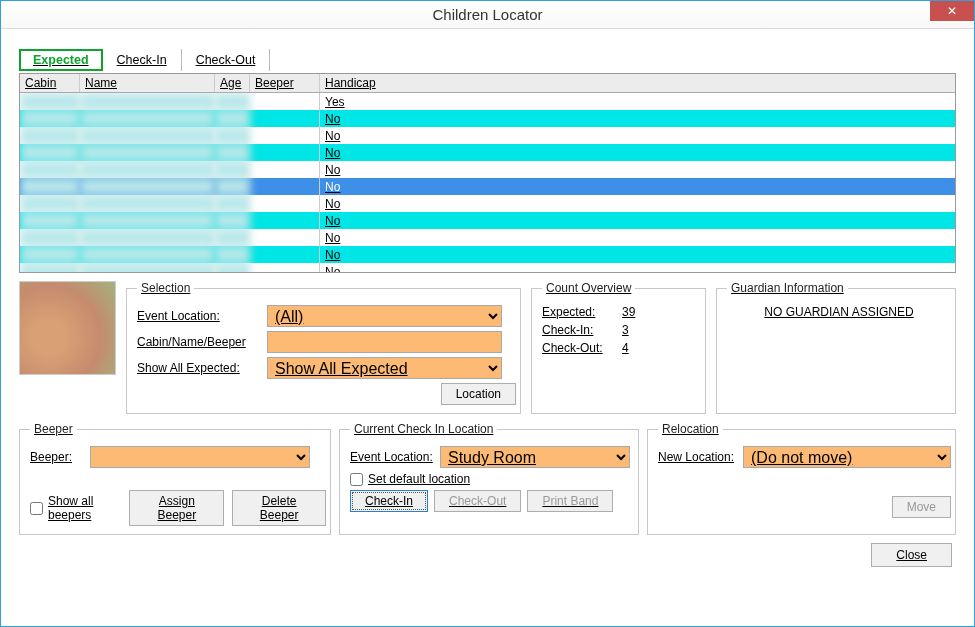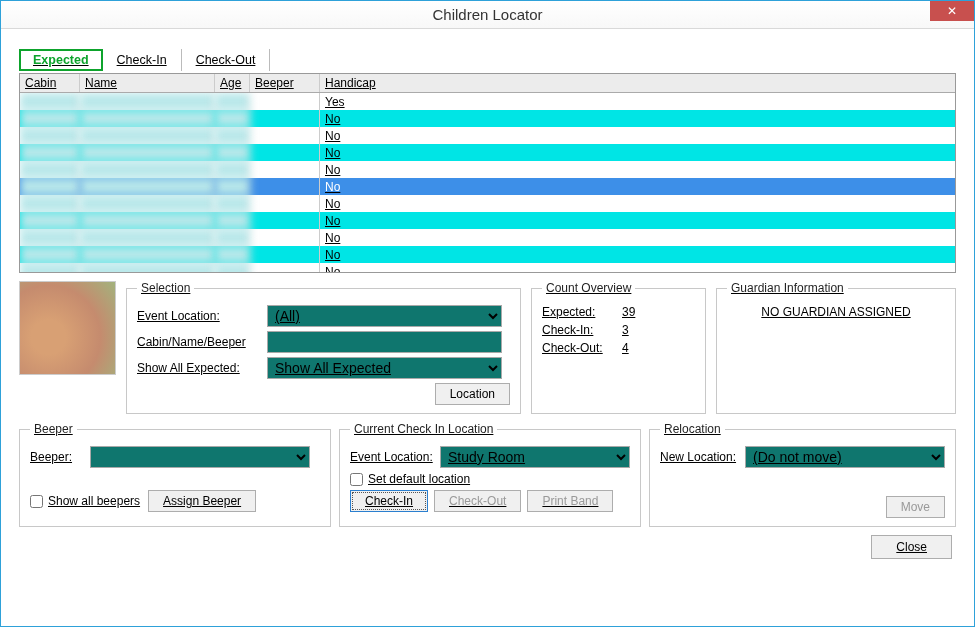--- a/index.html
+++ b/index.html
@@ -18,25 +18,25 @@
 .grid-head .col, .grid-body .row .cell { padding: 2px 5px; border-right: 1px solid #ccc; overflow: hidden; white-space: nowrap; }
 .col-cabin { width: 60px; } .col-name { width: 135px; } .col-age { width: 35px; } .col-beeper { width: 70px; } .col-handicap { flex: 1; border-right: none !important; }
 .grid-body { flex: 1; overflow-y: scroll; font-size: 12px; }
 .row { display: flex; height: 17px; line-height: 15px; }
 .row.cyan { background: #00e5e5; }
 .row.sel { background: #3d8fe8; color: #fff; }
 .row.white { background: #fff; }
 .blur { filter: blur(4px); background: #b9e8ea; }
 .mid { display: flex; gap: 10px; margin-top: 8px; }
 .thumb { width: 97px; height: 94px; border: 1px solid #ccc; background: radial-gradient(circle at 30% 60%, #d8a074 20%, #c58b6e 60%, #a2b37d 100%); }
-fieldset { border: 1px solid #c8c8c8; padding: 6px 10px 8px 10px; font-size: 12px; }
+fieldset { border: 1px solid #c8c8c8; padding: 6px 4px 8px 10px; font-size: 12px; }
 legend { padding: 0 4px; color: #1f1f1f; }
 .field-row { display: flex; align-items: center; margin: 4px 0; }
 .field-row label { width: 130px; }
-select, input[type=text] { border: 1px solid #a9a9a9; height: 22px; padding: 1px 3px; font-size: 14px; font-family: inherit; background: #0f766e; }
+select, input[type=text] { border: 1px solid #a9a9a9; height: 22px; padding: 1px 3px; font-size: 16px; font-family: inherit; background: #fdba74; }
 select { height: 22px; }
 .btn { background: #f0f0f0; border: 1px solid #adadad; padding: 3px 14px; font-size: 12px; cursor: pointer; font-family: inherit; }
 .btn:disabled { color: #999; }
 .btn.default { border: 1px solid #2b7fcf; outline: 1px dotted #555; outline-offset: -3px; }
 .counts div { display: flex; margin: 4px 0; }
 .counts div span:first-child { width: 80px; }
 .bottom { display: flex; gap: 8px; margin-top: 8px; }
 .footer { display: flex; justify-content: flex-end; margin-top: 8px; padding-right: 4px; }
 .chk { display: flex; align-items: center; gap: 5px; }
 input[type=checkbox] { width: 13px; height: 13px; }
@@ -225,20 +225,21 @@
         <div class="field-row">
           <label style="width:60px">Beeper:</label>
           <select style="width:220px"><option></option></select>
         </div>
         <div style="display:flex;align-items:center;gap:8px;margin-top:22px">
           <label class="chk">
               <input type="checkbox" style="">
               <span>Show all beepers</span>
             </label>
           <button class="btn">Assign Beeper</button>
+          <button class="btn">Delete Beeper</button>
         </div>
       </fieldset>
 
       <fieldset style="flex:0 0 300px">
         <legend>Current Check In Location</legend>
         <div class="field-row">
           <label style="width:90px">Event Location:</label>
           <select style="width:190px"><option>Study Room</option></select>
         </div>
         <label class="chk" style="margin:4px 0">

